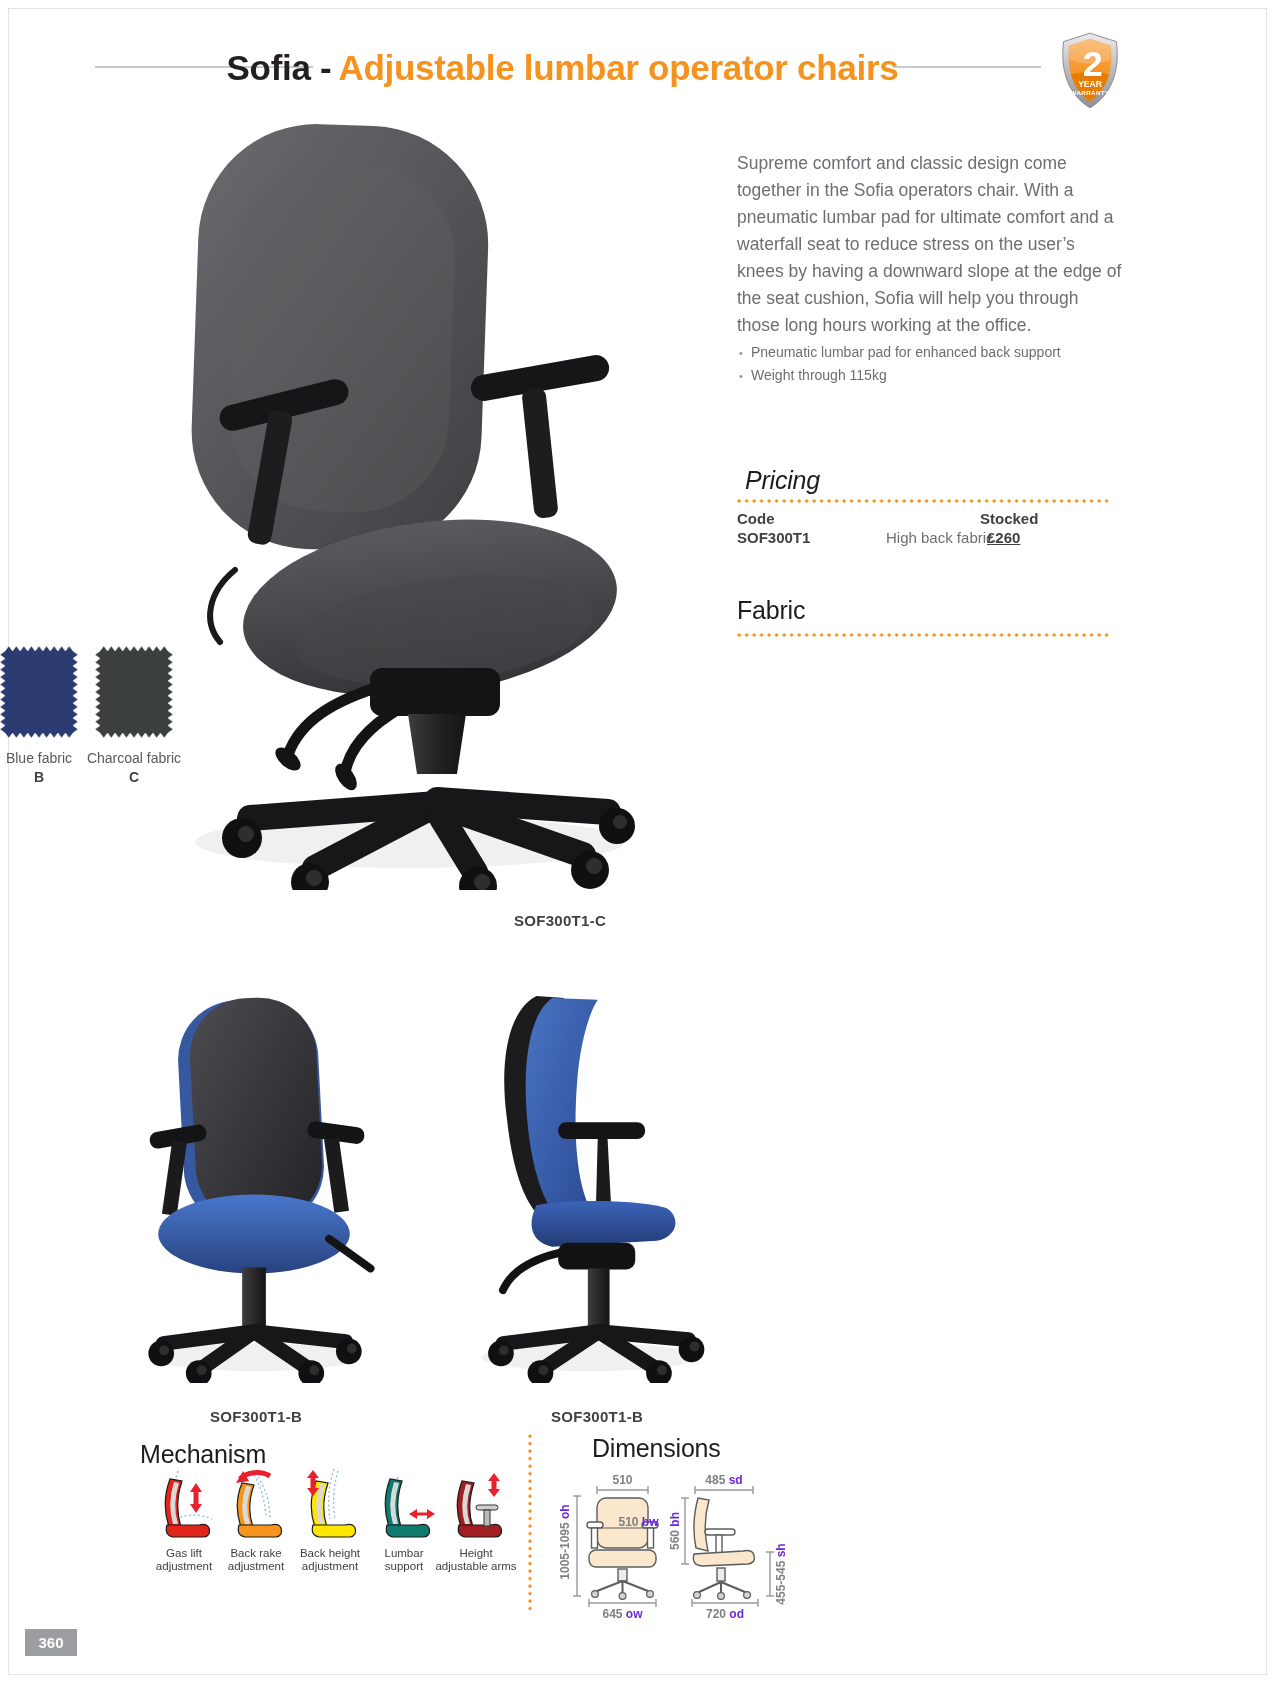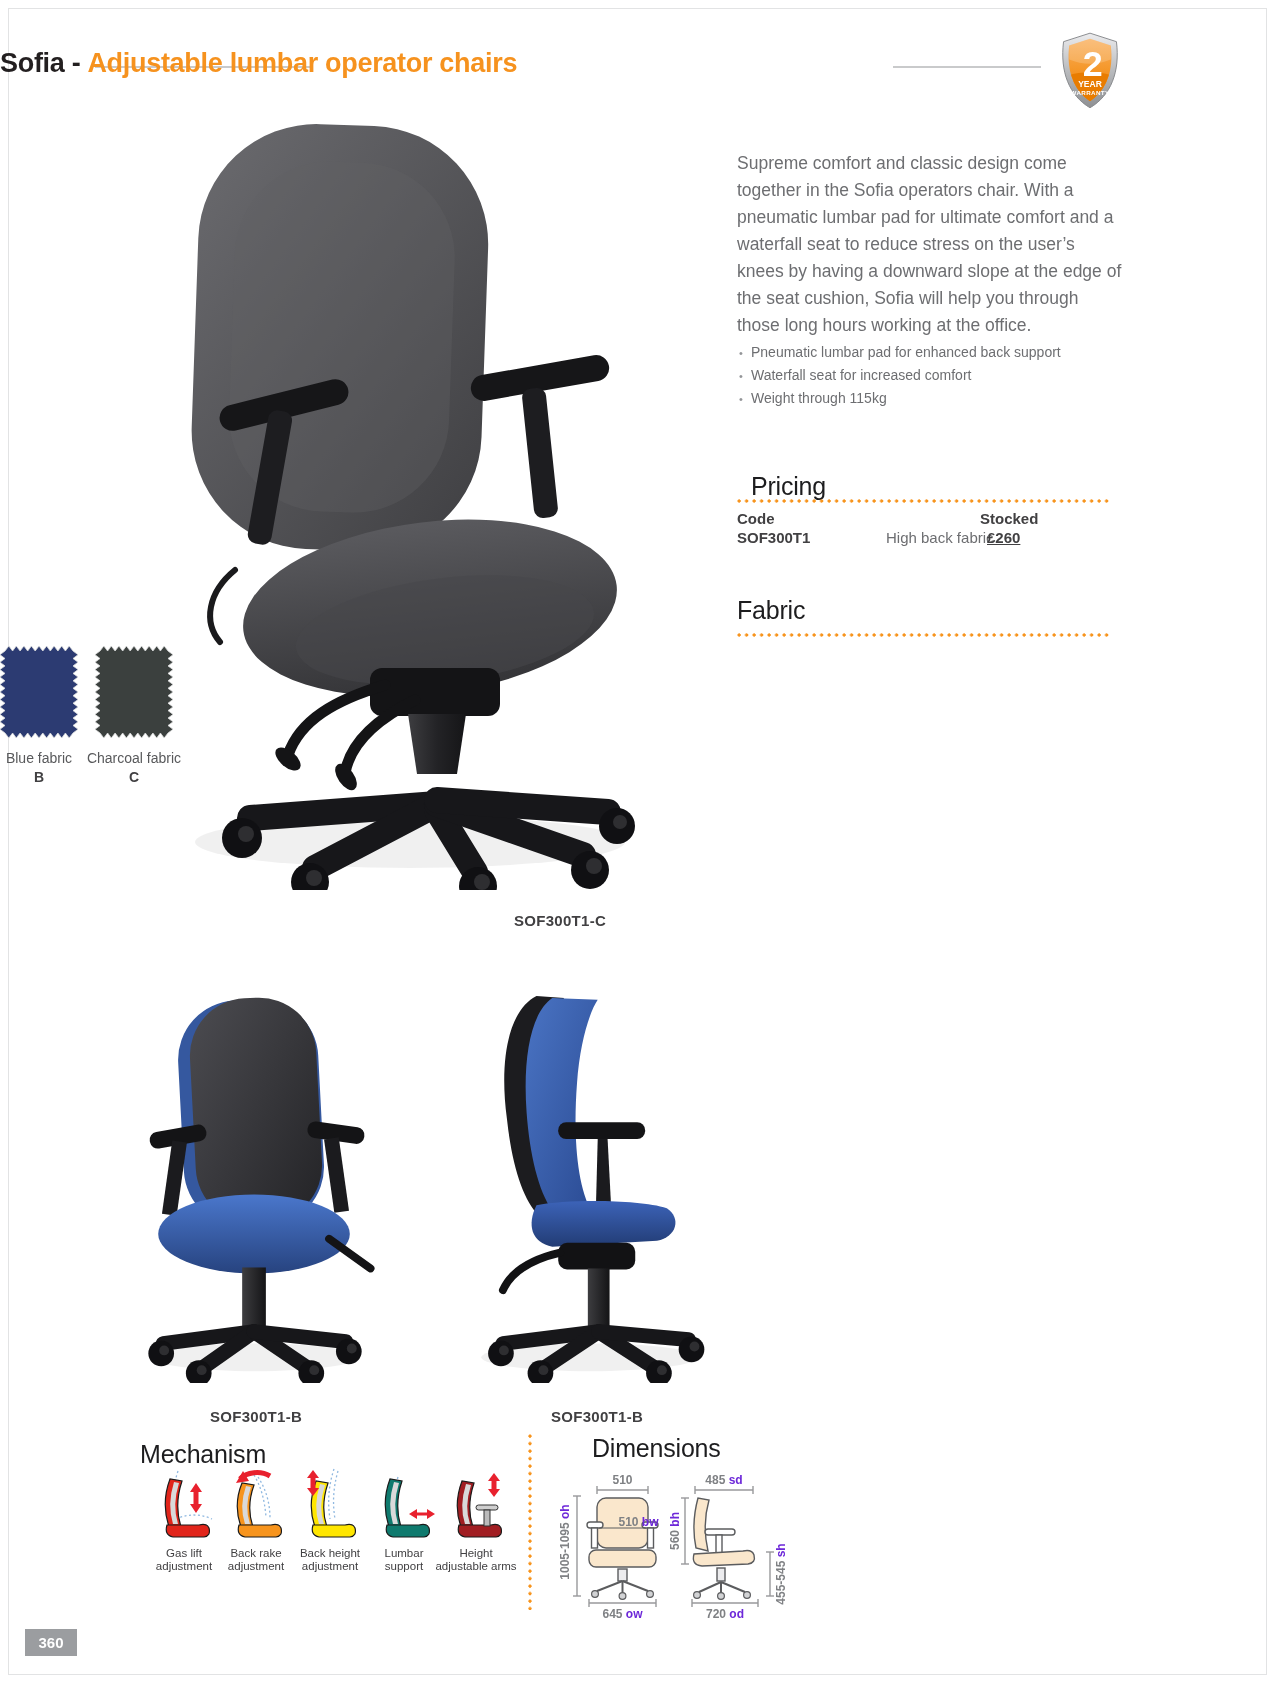--- a/index.html
+++ b/index.html
@@ -1,22 +1,22 @@
 <!DOCTYPE html>
 <html><head>
 <meta charset="utf-8">
 <style>
   html,body{margin:0;padding:0;}
   body{width:1275px;height:1683px;position:relative;background:#ffffff;
        font-family:"Liberation Sans",sans-serif;color:#414042;overflow:hidden;}
   .frame{position:absolute;inset:8px;border:1px solid #e2e3e4;pointer-events:none;}
 
   
-  .title-wrap{position:absolute;left:0;right:150px;top:48px;
-    font-size:27px;font-weight:bold;letter-spacing:-0.3px;}
+  .title-wrap{position:absolute;left:0;right:150px;top:48px;text-align:center;
+    font-size:35px;font-weight:bold;letter-spacing:-0.3px;}
   .title-black{color:#231f20;}
   .title-orange{color:#F6921E;margin-left:7px;}
   .rule{position:absolute;top:66px;height:2px;background:#c9cacb;}
   .rule-left{left:95px;width:218px;}
   .rule-right{left:893px;width:148px;}
   .badge{position:absolute;left:1056px;top:31px;width:68px;height:78px;}
 
   
   .col{position:absolute;left:737px;width:385px;}
   .desc{top:150px;font-size:17.5px;line-height:27px;color:#6d6e71;}
@@ -167,26 +167,25 @@
       <circle cx="480" cy="712" r="7"></circle>
   </g>
 </svg>
 <div class="caption" style="left:420px;top:896px;width:280px;">SOF300T1-C</div>
 
 <p class="col desc" style="position:absolute;margin:0;">Supreme comfort and classic design come together in the Sofia operators chair. With a pneumatic lumbar pad for ultimate comfort and a waterfall seat to reduce stress on the user’s knees by having a downward slope at the edge of the seat cushion, Sofia will help you through those long hours working at the office.</p>
 
 <div class="col features">
   <ul>
     <li>Pneumatic lumbar pad for enhanced back support</li>
-    <li>Waterfall seat for increased comfort</li>
     <li>Weight through 115kg</li>
   </ul>
 </div>
 
-<h2 class="col sec-h pricing-h" style="position:absolute;margin:14px;">Pricing</h2>
+<h2 class="col sec-h pricing-h" style="position:absolute;margin:8px;font-style:italic;">Pricing</h2>
 <div class="col dotted dot1"></div>
 <div class="col trow thead">
   <span class="c-code">Code</span>
   <span class="c-stocked">Stocked</span>
 </div>
 <div class="col trow tdata">
   <span class="c-code b">SOF300T1</span>
   <span class="c-desc">High back fabric</span>
   <span class="c-price">£260</span>
 </div>

